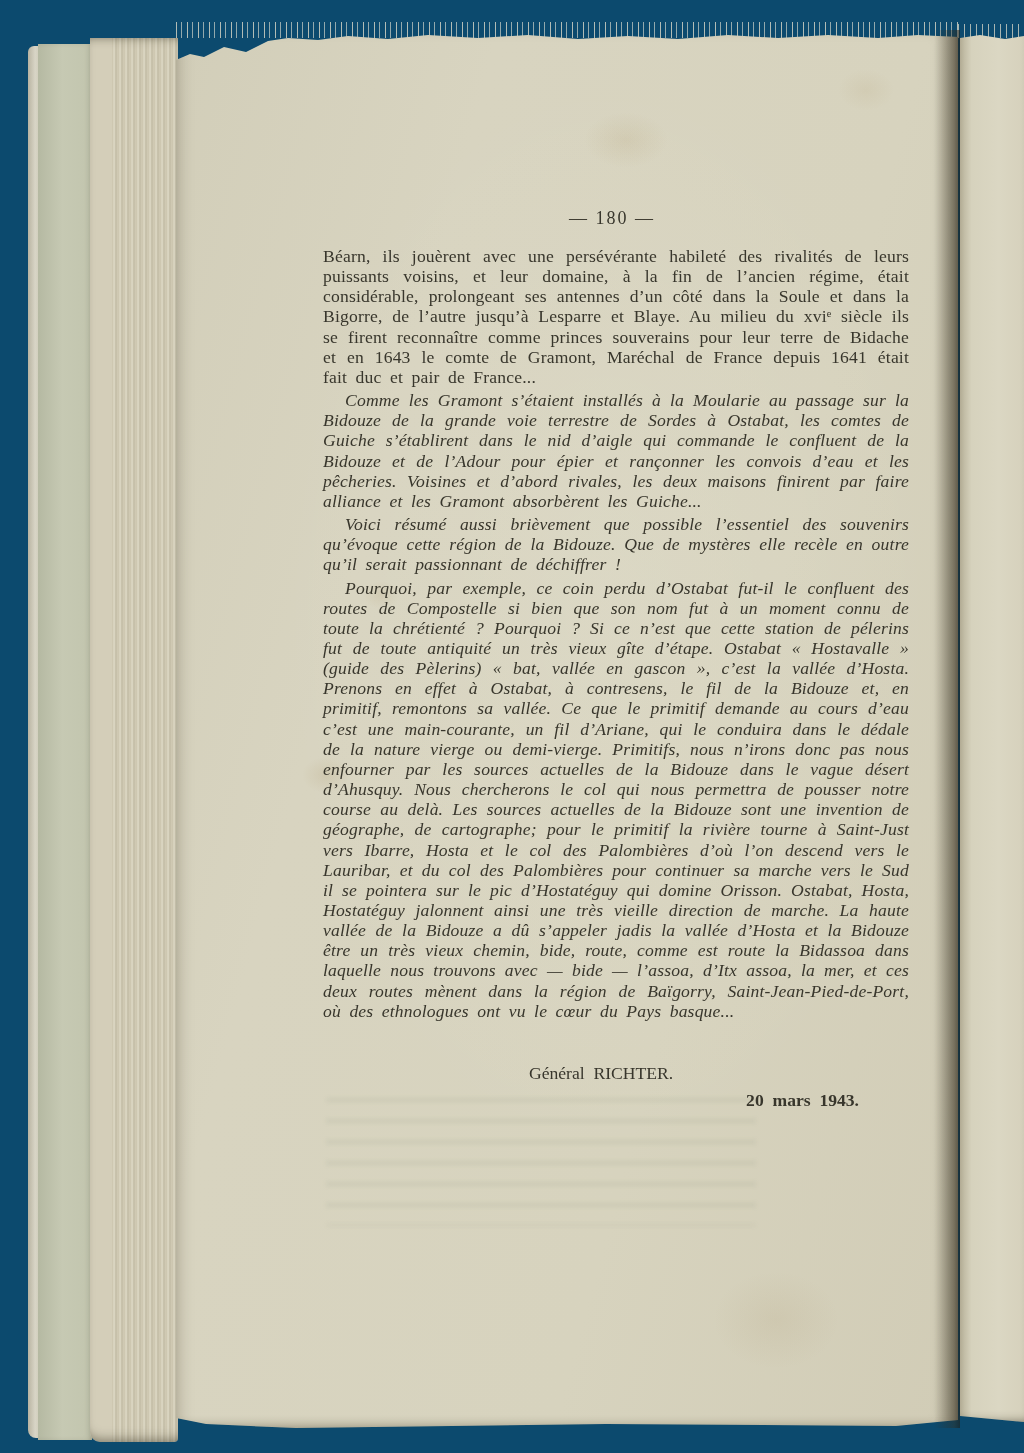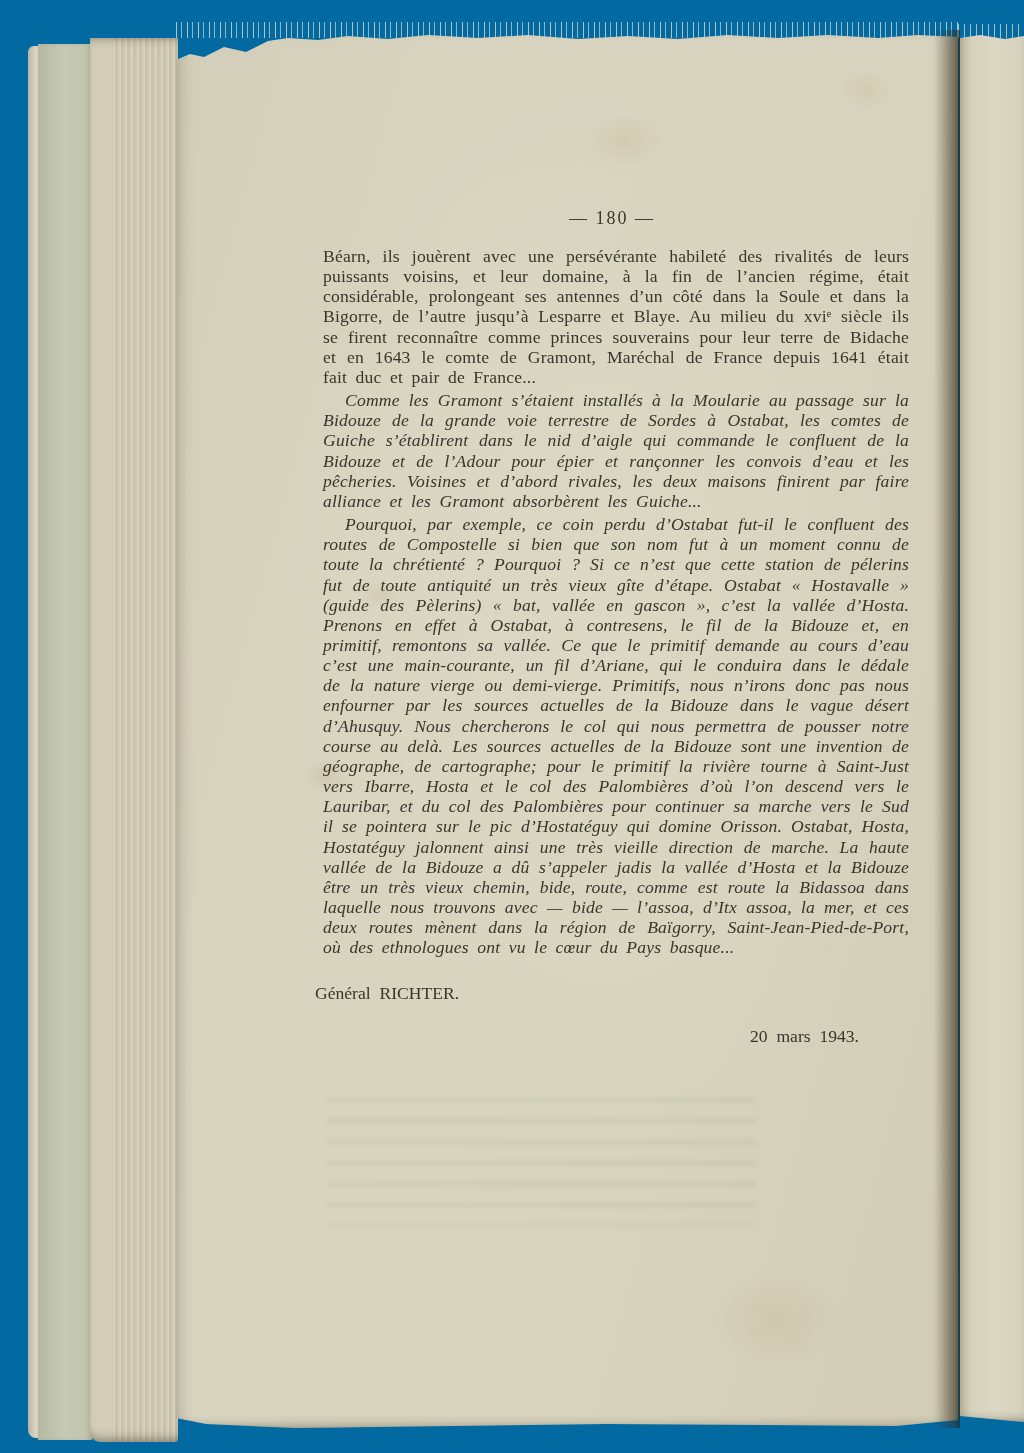--- a/index.html
+++ b/index.html
@@ -1,16 +1,16 @@
 <!DOCTYPE html>
 <html><head>
 <meta charset="utf-8">
 <style>
   html,body{margin:0;padding:0;background:#0d0c09;}
-  .scene{position:relative;width:1024px;height:1453px;background:#0369a1;overflow:hidden;
+  .scene{position:relative;width:1024px;height:1453px;background:#0c4a6e;overflow:hidden;
          font-family:"Liberation Serif","DejaVu Serif",serif;}
 
   
   .cover-edge{position:absolute;left:28px;top:46px;width:12px;height:1392px;
               background:linear-gradient(90deg,#b9b4a2,#d8d5c6 60%,#cfccba);
               border-radius:6px 0 0 8px;}
 
   
   .cover-green{position:absolute;left:38px;top:44px;width:54px;height:1396px;
                background:linear-gradient(90deg,#b5b9a2,#c6c9b3 45%,#c2c5ae);
@@ -68,24 +68,24 @@
       rgba(108,124,100,.10) 0 4px, rgba(108,124,100,0) 4px 21px);
     filter:blur(2px);border-radius:4px;}
 
   
   .text-block{position:absolute;left:139px;top:178px;width:594px;color:#38362c;}
   .page-number{width:100%;text-align:center;font-size:18px;letter-spacing:2px;
     margin-bottom:17px;}
   .para{margin:0 0 3px 8px;font-size:17.6px;line-height:20.15px;text-align:justify;
     letter-spacing:.01em;word-spacing:.22em;}
   .para.indent{text-indent:22px;font-style:italic;}
-  .signature{margin-top:26px;text-align:left;padding-right:22px;font-size:17.6px;
+  .signature{margin-top:42px;text-align:center;padding-right:22px;font-size:17.6px;
     word-spacing:.25em;}
-  .date{margin-top:22px;text-align:right;padding-right:50px;font-size:17.6px;
-    word-spacing:.25em;}
+  .date{margin-top:6px;text-align:right;padding-right:50px;font-size:17.6px;
+    word-spacing:.25em;font-weight:bold;}
 
   
   .gutter{position:absolute;left:934px;top:30px;width:26px;height:1398px;
     background:linear-gradient(90deg, rgba(50,44,28,0) 0%, rgba(50,44,28,.42) 78%, rgba(30,26,16,.55) 100%);}
 
   
   .next-page{position:absolute;left:960px;top:32px;width:64px;height:1390px;
     background:linear-gradient(90deg,#b6b098 0%,#d6d2bd 18%,#dbd7c3 60%,#d6d1bc 100%);
     box-shadow:inset 0 -8px 10px -7px rgba(40,35,20,.5);
     clip-path:polygon(0 6px,20px 3px,45px 7px,64px 4px,64px 1390px,0 1384px);}
@@ -102,20 +102,21 @@
 
   <div class="main-page">
     <div class="stains"></div>
     <div class="ghost"></div>
 
     <div class="text-block">
       <div class="page-number">— 180 —</div>
       <div id="paragraphs">
           <p class="para">Béarn, ils jouèrent avec une persévérante habileté des rivalités de leurs puissants voisins, et leur domaine, à la fin de l’ancien régime, était considérable, prolongeant ses antennes d’un côté dans la Soule et dans la Bigorre, de l’autre jusqu’à Lesparre et Blaye. Au milieu du xviᵉ siècle ils se firent reconnaître comme princes souverains pour leur terre de Bidache et en 1643 le comte de Gramont, Maréchal de France depuis 1641 était fait duc et pair de France...</p>
           <p class="para indent">Comme les Gramont s’étaient installés à la Moularie au passage sur la Bidouze de la grande voie terrestre de Sordes à Ostabat, les comtes de Guiche s’établirent dans le nid d’aigle qui commande le confluent de la Bidouze et de l’Adour pour épier et rançonner les convois d’eau et les pêcheries. Voisines et d’abord rivales, les deux maisons finirent par faire alliance et les Gramont absorbèrent les Guiche...</p>
+          <p class="para indent">Voici résumé aussi brièvement que possible l’essentiel des souvenirs qu’évoque cette région de la Bidouze. Que de mystères elle recèle en outre qu’il serait passionnant de déchiffrer !</p>
           <p class="para indent">Pourquoi, par exemple, ce coin perdu d’Ostabat fut-il le confluent des routes de Compostelle si bien que son nom fut à un moment connu de toute la chrétienté ? Pourquoi ? Si ce n’est que cette station de pélerins fut de toute antiquité un très vieux gîte d’étape. Ostabat « Hostavalle » (guide des Pèlerins) « bat, vallée en gascon », c’est la vallée d’Hosta. Prenons en effet à Ostabat, à contresens, le fil de la Bidouze et, en primitif, remontons sa vallée. Ce que le primitif demande au cours d’eau c’est une main-courante, un fil d’Ariane, qui le conduira dans le dédale de la nature vierge ou demi-vierge. Primitifs, nous n’irons donc pas nous enfourner par les sources actuelles de la Bidouze dans le vague désert d’Ahusquy. Nous chercherons le col qui nous permettra de pousser notre course au delà. Les sources actuelles de la Bidouze sont une invention de géographe, de cartographe; pour le primitif la rivière tourne à Saint-Just vers Ibarre, Hosta et le col des Palombières d’où l’on descend vers le Lauribar, et du col des Palombières pour continuer sa marche vers le Sud il se pointera sur le pic d’Hostatéguy qui domine Orisson. Ostabat, Hosta, Hostatéguy jalonnent ainsi une très vieille direction de marche. La haute vallée de la Bidouze a dû s’appeler jadis la vallée d’Hosta et la Bidouze être un très vieux chemin, bide, route, comme est route la Bidassoa dans laquelle nous trouvons avec — bide — l’assoa, d’Itx assoa, la mer, et ces deux routes mènent dans la région de Baïgorry, Saint-Jean-Pied-de-Port, où des ethnologues ont vu le cœur du Pays basque...</p>
         </div>
       <div class="signature">Général RICHTER.</div>
       <div class="date">20 mars 1943.</div>
     </div>
   </div>
 
   <div class="gutter"></div>
   <div class="next-page"></div>
 </div>

